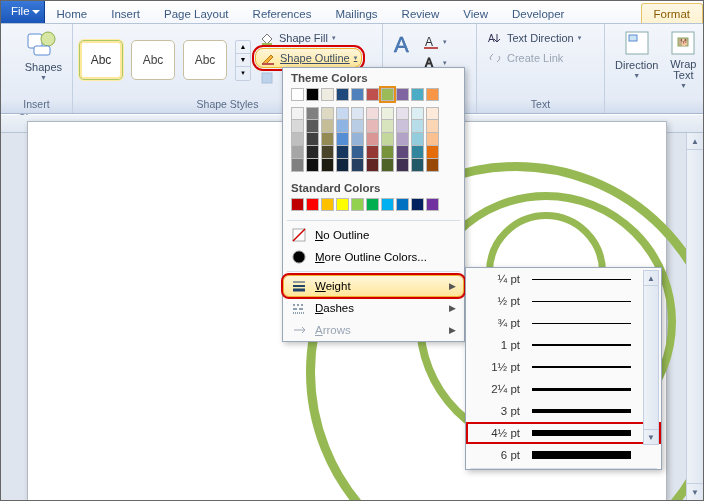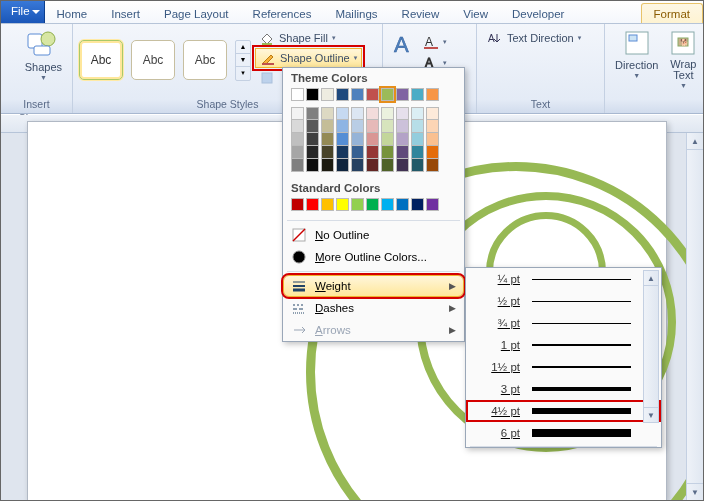--- a/index.html
+++ b/index.html
@@ -19,21 +19,21 @@
   .group-label { font-size:10.5px; color:#5a6b88; text-align:center; height:16px; line-height:14px; margin-top:auto;}
   .big-btn { display:flex; flex-direction:column; align-items:center; justify-content:flex-start; padding:2px 4px 0; font-size:11px; color:#3b4c66; cursor:pointer;gap:1px;}
   .drop-caret { font-size:7px; color:#5a6b88;}
 
   .abc { width:44px; height:40px; border:1px solid #c7bfa0; border-radius:5px; display:flex; align-items:center; justify-content:center; font-size:12px; color:#444; background:#fff; cursor:pointer;}
   .abc.sel { border:1px solid #f3b13a; box-shadow:0 0 0 2px #ffe79b inset, 0 0 0 1px #ffeaa6; }
   .abc-row { display:flex; gap:8px; align-items:center; padding-top:6px;}
 
   .mini-btn { display:flex; align-items:center; gap:4px; font-size:11px; color:#3b4c66; height:20px; padding:0 4px; cursor:pointer;}
   .mini-btn .ic { width:16px; height:16px; display:flex; align-items:center; justify-content:center;}
-  .mini-btn.highlight { background:linear-gradient(#fff6db,#ffe79a); border:1px solid #f0b22e; border-radius:0; outline:2px solid #d40000; outline-offset:1px;}
+  .mini-btn.highlight { background:linear-gradient(#fff6db,#ffe79a); border:1px solid #f0b22e; border-radius:8px; outline:2px solid #d40000; outline-offset:1px;text-decoration:underline;}
 
   
   .doc-area { position:absolute; left:0; right:0; top:114px; bottom:0; background:#dfe5ee; }
   .page { position:absolute; left:26px; top:6px; width:640px; height:380px; background:#fff; border:1px solid #b0b8c4; box-shadow:2px 2px 6px rgba(0,0,0,.2);}
   .ruler { position:absolute; left:0; right:0; top:0; height:18px; background:linear-gradient(#eef2f8,#e0e7f1); border-bottom:1px solid #b6c4d8;}
   .vscroll { position:absolute; right:0; top:18px; bottom:0; width:17px; background:linear-gradient(90deg,#eef2f8,#e0e7f1); border-left:1px solid #c4d0e2;}
   .vscroll .arrow { height:17px; border-bottom:1px solid #c4d0e2; display:flex;align-items:center;justify-content:center;font-size:8px;color:#5a6b88;cursor:pointer;}
   .vscroll .arrow.bot{border-bottom:none;border-top:1px solid #c4d0e2;position:absolute;bottom:0;left:0;right:0;}
 
   
@@ -55,21 +55,21 @@
   .menu-row { display:flex; align-items:center; gap:8px; height:22px; padding:0 8px; cursor:pointer; position:relative;}
   .menu-row:hover, .menu-row.hover { background:linear-gradient(#fff6db,#ffe79a); border:1px solid #f0b22e; border-radius:6px; padding:0 7px;}
   .menu-row.redbox { outline:2px solid #d40000; outline-offset:0;}
   .menu-row .sub { margin-left:auto; font-size:9px; color:#555;}
   .menu-row .ic { width:16px; height:16px; display:flex; align-items:center;justify-content:center;}
   .sep-line { border-top:1px solid #d7dde6; margin:3px 4px;}
   .ul { text-decoration:underline;}
 
   
   .submenu { position:absolute; left:464px; top:266px; width:197px; background:#fafafa; border:1px solid #9aa7b8; box-shadow:2px 2px 6px rgba(0,0,0,.25); font-size:11.5px; z-index:11;}
-  .wrow { display:flex; align-items:center; height:22px; padding:0 10px; gap:12px; cursor:pointer; position:relative;text-decoration:underline;}
+  .wrow { display:flex; align-items:center; height:22px; padding:0 10px; gap:12px; cursor:pointer; position:relative;}
   .wrow.redbox { border:2px solid #d40000; padding:0 8px;justify-content:space-between;}
   .wrow .lbl { width:44px; text-align:right; color:#333;}
   .wrow .line { flex:1; background:#000;}
   .sub-scroll { position:absolute; right:2px; top:2px; bottom:24px; width:16px; background:linear-gradient(90deg,#eef2f8,#e0e7f1); border:1px solid #c4d0e2;}
   .sub-scroll .sa{height:15px;border-bottom:1px solid #c4d0e2;display:flex;align-items:center;justify-content:center;font-size:8px;color:#5a6b88;}
   .sub-scroll .sa.bot{position:absolute;bottom:0;left:0;right:0;border-bottom:none;border-top:1px solid #c4d0e2;}
 
   svg { display:block; }
 </style>
 </head>
@@ -202,20 +202,28 @@
       <div style="display:flex;flex-direction:column;gap:0;padding-top:2px;">
         <div class="mini-btn">
             <span class="ic">
               <svg width="14" height="14">
                 <text x="0" y="11" font-size="10" fill="#335">A</text>
                 <path d="M9 3 v8 M6 8 l3 3 l3 -3" stroke="#335" fill="none"></path>
               </svg>
             </span>
             <span>Text Direction</span>
             <span class="drop-caret">▾</span>
+          </div>
+        <div class="mini-btn" style="color:#9aa5b5">
+            <span class="ic">
+              <svg width="14" height="14">
+                <path d="M3 9a3 3 0 0 1 0-4l2-2M11 5a3 3 0 0 1 0 4l-2 2" stroke="#9aa5b5" fill="none"></path>
+              </svg>
+            </span>
+            <span>Create Link</span>
           </div>
       </div>
       <div class="group-label">Text</div>
     </div>
 
     <div class="group" style="width:86px;border-right:none;">
       <div style="display:flex;gap:2px;">
         <div class="big-btn">
           <svg width="30" height="30">
               <rect x="4" y="4" width="22" height="22" fill="#fff" stroke="#8aa"></rect>
@@ -420,20 +428,24 @@
         </div>
         <div class="wrow">
           <div class="lbl">1 pt</div>
           <div class="line" style="height: 1.5px; margin-right: 20px;"></div>
         </div>
         <div class="wrow">
           <div class="lbl">1½ pt</div>
           <div class="line" style="height: 2px; margin-right: 20px;"></div>
         </div>
         <div class="wrow">
+          <div class="lbl">2¼ pt</div>
+          <div class="line" style="height: 3px; margin-right: 20px;"></div>
+        </div>
+        <div class="wrow">
           <div class="lbl">3 pt</div>
           <div class="line" style="height: 4px; margin-right: 20px;"></div>
         </div>
         <div class="wrow redbox">
           <div class="lbl">4½ pt</div>
           <div class="line" style="height: 6px; margin-right: 20px;"></div>
         </div>
         <div class="wrow">
           <div class="lbl">6 pt</div>
           <div class="line" style="height: 8px; margin-right: 20px;"></div>

